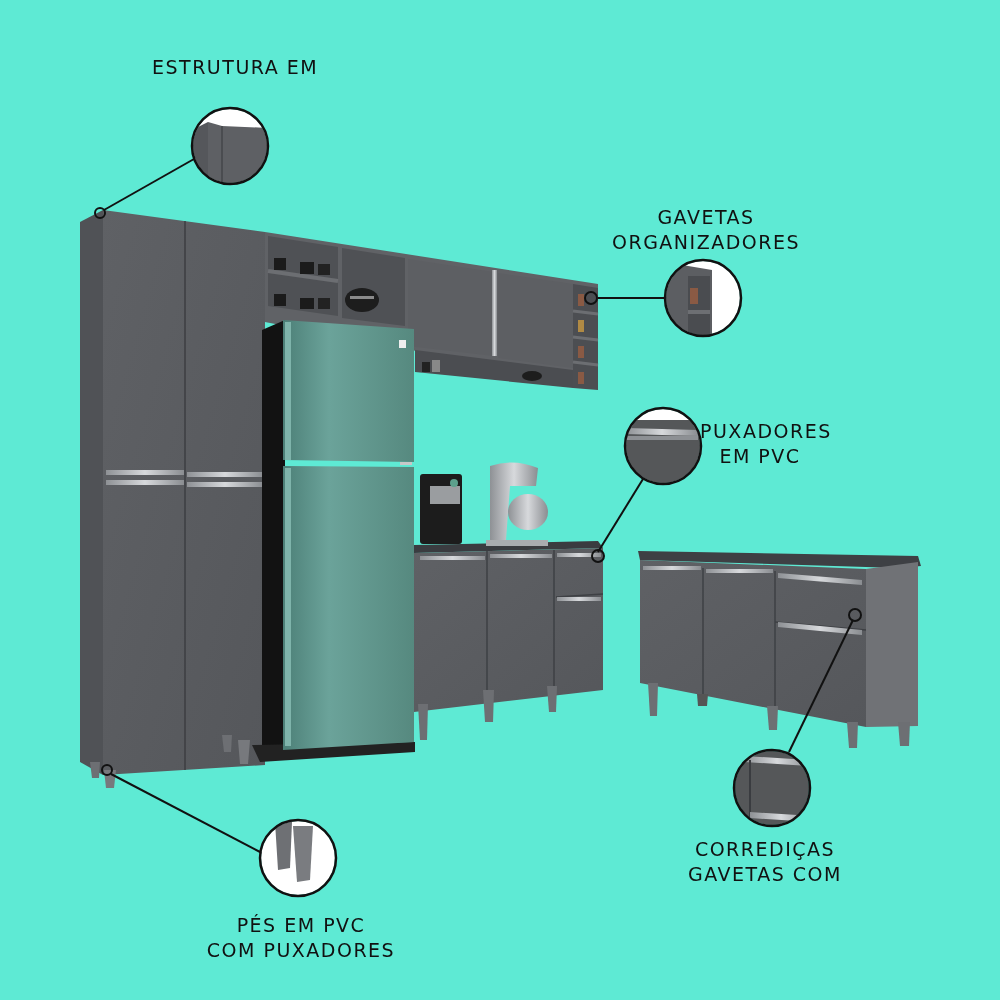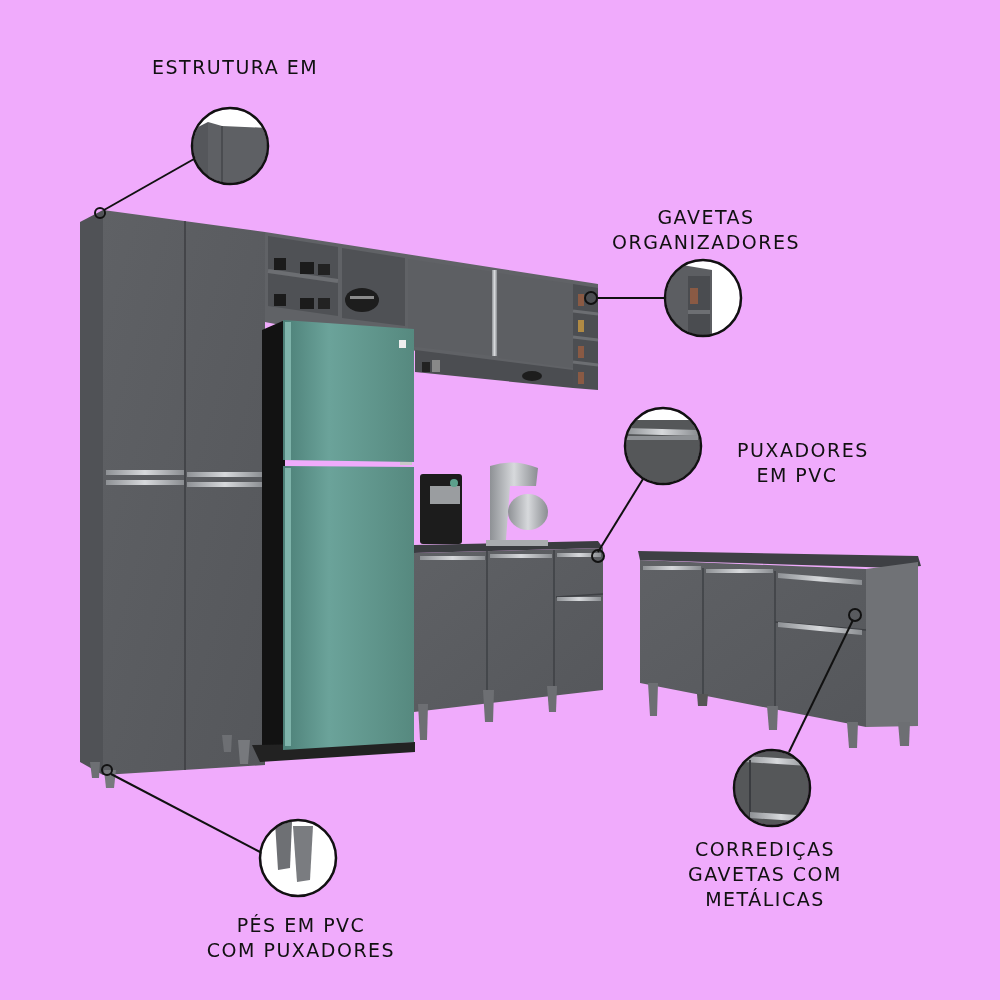--- a/index.html
+++ b/index.html
@@ -1,16 +1,16 @@
 <!DOCTYPE html>
 <html><head>
 <meta charset="utf-8">
 <style>
   html, body { margin:0; padding:0; background:#ffffff; }
-  #stage { position:relative; width:1000px; height:1000px; overflow:hidden; background:#f0abfc; font-family:"DejaVu Sans", sans-serif; }
+  #stage { position:relative; width:1000px; height:1000px; overflow:hidden; background:#5eead4; font-family:"DejaVu Sans", sans-serif; }
   svg.art { position:absolute; left:0; top:0; width:1000px; height:1000px; }
   .label { position:absolute; text-align:center; color:#111; font-family:"DejaVu Sans", sans-serif; font-size:19px; letter-spacing:1.5px; line-height:25px; font-weight:400; white-space:nowrap; }
   .label span { display:block; }
 </style>
 </head>
 <body>
 
 <div id="stage">
 
 <svg class="art" viewBox="0 0 1000 1000">
@@ -215,29 +215,28 @@
 
 <div class="label" style="left:152px; top:55px; width:160px;">
   <span>ESTRUTURA EM</span>
 </div>
 
 <div class="label" style="left:606px; top:205px; width:200px;">
   <span>GAVETAS</span>
   <span>ORGANIZADORES</span>
 </div>
 
-<div class="label" style="left:700px; top:438px; width:120px;padding-left:37px;">
+<div class="label" style="left:700px; top:419px; width:120px;">
   <span>PUXADORES</span>
   <span>EM PVC</span>
 </div>
 
 <div class="label" style="left:675px; top:837px; width:180px;">
   <span>CORREDIÇAS</span>
   <span>GAVETAS COM</span>
-  <span>METÁLICAS</span>
 </div>
 
 <div class="label" style="left:196px; top:905px; width:210px;margin-top:8px;">
   <span>PÉS EM PVC</span>
   <span>COM PUXADORES</span>
 </div>
 
 </div>
 
 </body></html>

